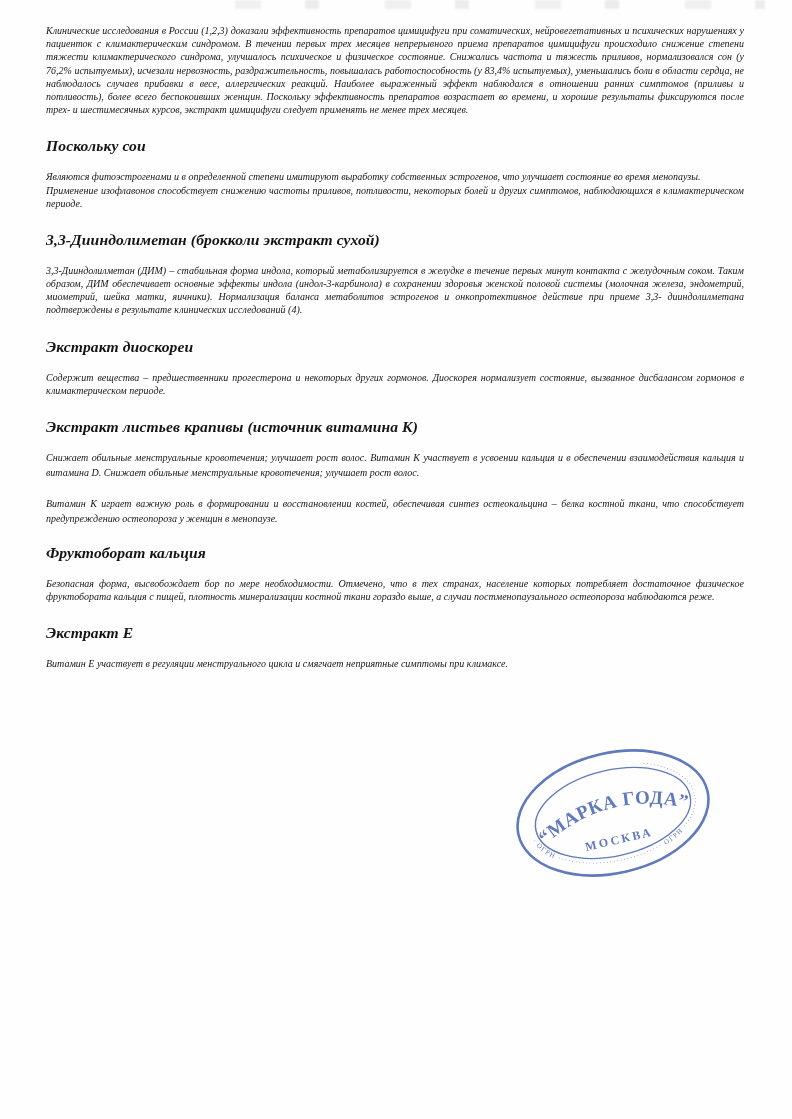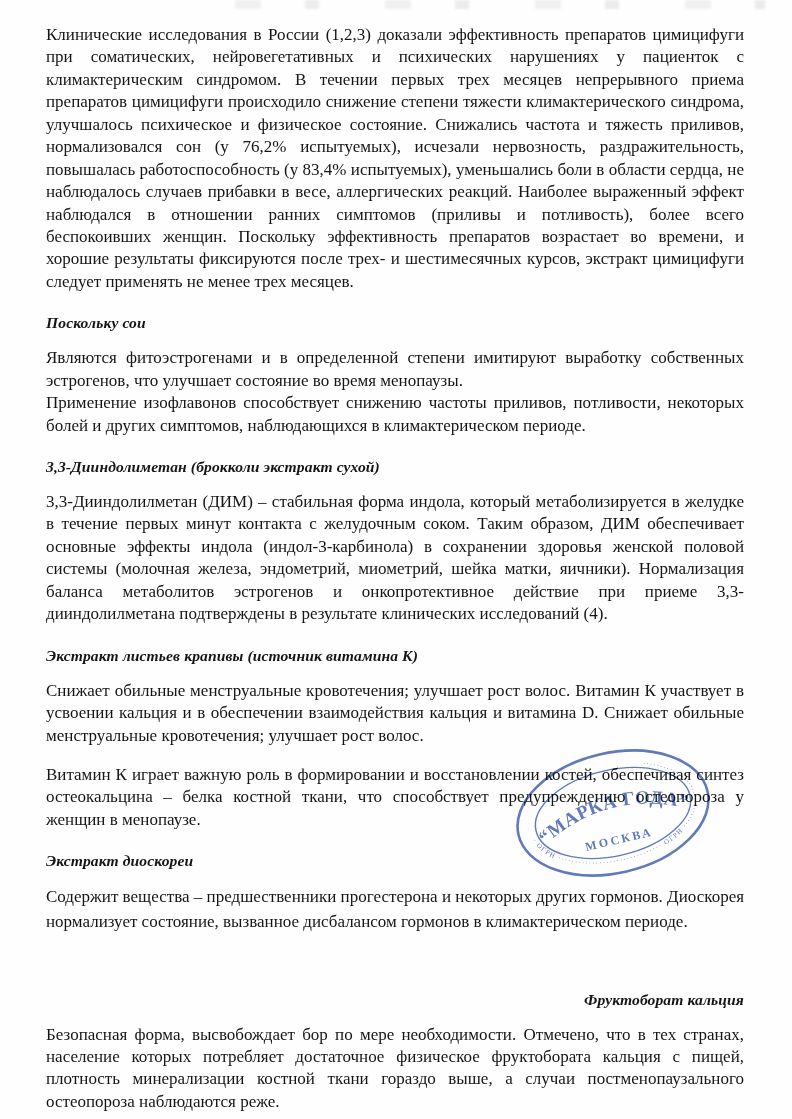--- a/index.html
+++ b/index.html
@@ -36,29 +36,29 @@
     font-weight: 600;
     font-size: 15.6px;
     margin: 21px 0 15px 0;
     letter-spacing: 0.1px;
   }
   .doc-section:first-child h3 {
     margin-top: 6px;
   }
   
   .doc-section:nth-of-type(6) h3 {
-    margin-top: 56px;
-    text-align: right;
+    margin-top: 18px;
   }
   .doc-section p {
-    font-size: 17px;
+    font-size: 10px;
     line-height: 1.32;
     text-align: justify;
     margin: 0 0 17px 0;
     white-space: pre-line;
+    font-style: italic;
   }
   
   .doc-section:nth-of-type(5) p {
     line-height: 1.45;
   }
   .stamp {
     position: absolute;
     left: 510px;
     top: 748px;
     width: 206px;
@@ -85,27 +85,27 @@
       <section class="doc-section">
         <h3>Поскольку сои</h3>
         <p>Являются фитоэстрогенами и в определенной степени имитируют выработку собственных эстрогенов, что улучшает состояние во время менопаузы.
 Применение изофлавонов способствует снижению частоты приливов, потливости, некоторых болей и других симптомов, наблюдающихся в климактерическом периоде.</p>
       </section>
       <section class="doc-section">
         <h3>3,3-Дииндолиметан (брокколи экстракт сухой)</h3>
         <p>3,3-Дииндолилметан (ДИМ) – стабильная форма индола, который метаболизируется в желудке в течение первых минут контакта с желудочным соком. Таким образом, ДИМ обеспечивает основные эффекты индола (индол-3-карбинола) в сохранении здоровья женской половой системы (молочная железа, эндометрий, миометрий, шейка матки, яичники). Нормализация баланса метаболитов эстрогенов и онкопротективное действие при приеме 3,3- дииндолилметана подтверждены в результате клинических исследований (4).</p>
       </section>
       <section class="doc-section">
+        <h3>Экстракт диоскореи</h3>
+        <p>Содержит вещества – предшественники прогестерона и некоторых других гормонов. Диоскорея нормализует состояние, вызванное дисбалансом гормонов в климактерическом периоде.</p>
+      </section>
+      <section class="doc-section">
         <h3>Экстракт листьев крапивы (источник витамина К)</h3>
         <p>Снижает обильные менструальные кровотечения; улучшает рост волос. Витамин К участвует в усвоении кальция и в обеспечении взаимодействия кальция и витамина D. Снижает обильные менструальные кровотечения; улучшает рост волос.</p>
         <p>Витамин К играет важную роль в формировании и восстановлении костей, обеспечивая синтез остеокальцина – белка костной ткани, что способствует предупреждению остеопороза у женщин в менопаузе.</p>
-      </section>
-      <section class="doc-section">
-        <h3>Экстракт диоскореи</h3>
-        <p>Содержит вещества – предшественники прогестерона и некоторых других гормонов. Диоскорея нормализует состояние, вызванное дисбалансом гормонов в климактерическом периоде.</p>
       </section>
       <section class="doc-section">
         <h3>Фруктоборат кальция</h3>
         <p>Безопасная форма, высвобождает бор по мере необходимости. Отмечено, что в тех странах, население которых потребляет достаточное физическое фруктобората кальция с пищей, плотность минерализации костной ткани гораздо выше, а случаи постменопаузального остеопороза наблюдаются реже.</p>
       </section>
       <section class="doc-section">
         <h3>Экстракт Е</h3>
         <p>Витамин Е участвует в регуляции менструального цикла и смягчает неприятные симптомы при климаксе.</p>
       </section>
     </div>

